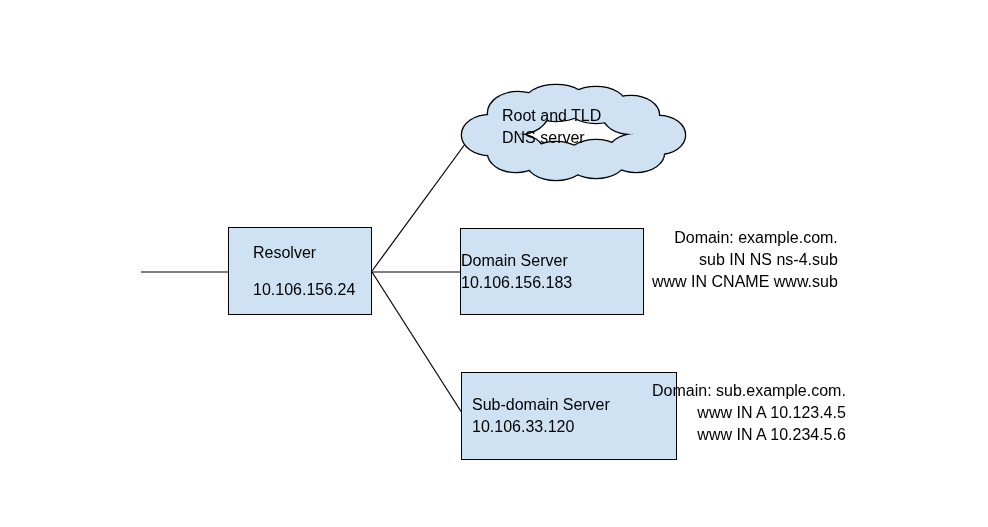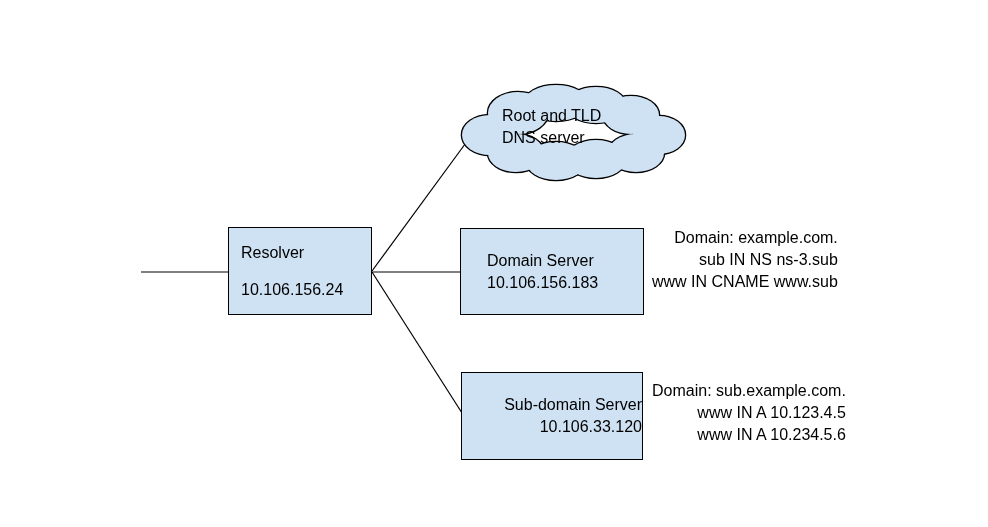--- a/index.html
+++ b/index.html
@@ -34,23 +34,23 @@
     border: 1px solid #000000;
     display: flex;
     flex-direction: column;
     justify-content: center;
     font-size: 16px;
     line-height: 22px;
     white-space: nowrap;
   }
   .node-box .node-line { display: block; }
   #client-box   { left: 62px;  top: 227px; width: 79px;  height: 88px; padding-left: 7px; }
-  #resolver-box { left: 228px; top: 227px; width: 144px; height: 88px; padding-left: 12px; gap: 15px; }
-  #domain-server-box    { left: 460px; top: 228px; width: 184px; height: 87px; padding-left: 26px; }
-  #subdomain-server-box { left: 461px; top: 372px; width: 182px; height: 88px; padding-left: 10px; align-items: flex-end; }
+  #resolver-box { left: 228px; top: 227px; width: 144px; height: 88px; padding-left: 24px; gap: 15px; }
+  #domain-server-box    { left: 460px; top: 228px; width: 184px; height: 87px; padding-left: 0; }
+  #subdomain-server-box { left: 461px; top: 372px; width: 216px; height: 88px; padding-left: 10px; }
   .cloud-label {
     position: absolute;
     left: 502px; top: 105px;
     font-size: 16px;
     line-height: 22px;
     white-space: nowrap;
   }
   .annotation {
     position: absolute;
     font-size: 16px;
@@ -119,21 +119,21 @@
     <span class="node-line">10.106.156.183</span>
   </div>
 
   <div class="node-box" id="subdomain-server-box">
     <span class="node-line">Sub-domain Server</span>
     <span class="node-line">10.106.33.120</span>
   </div>
 
   <div class="annotation" id="domain-annotation">
     <div>Domain: example.com.</div>
-    <div>sub IN NS ns-3.sub</div>
+    <div>sub IN NS ns-4.sub</div>
     <div>www IN CNAME www.sub</div>
   </div>
 
   <div class="annotation" id="subdomain-annotation">
     <div>Domain: sub.example.com.</div>
     <div>www IN A 10.123.4.5</div>
     <div>www IN A 10.234.5.6</div>
   </div>
 
 </div>

